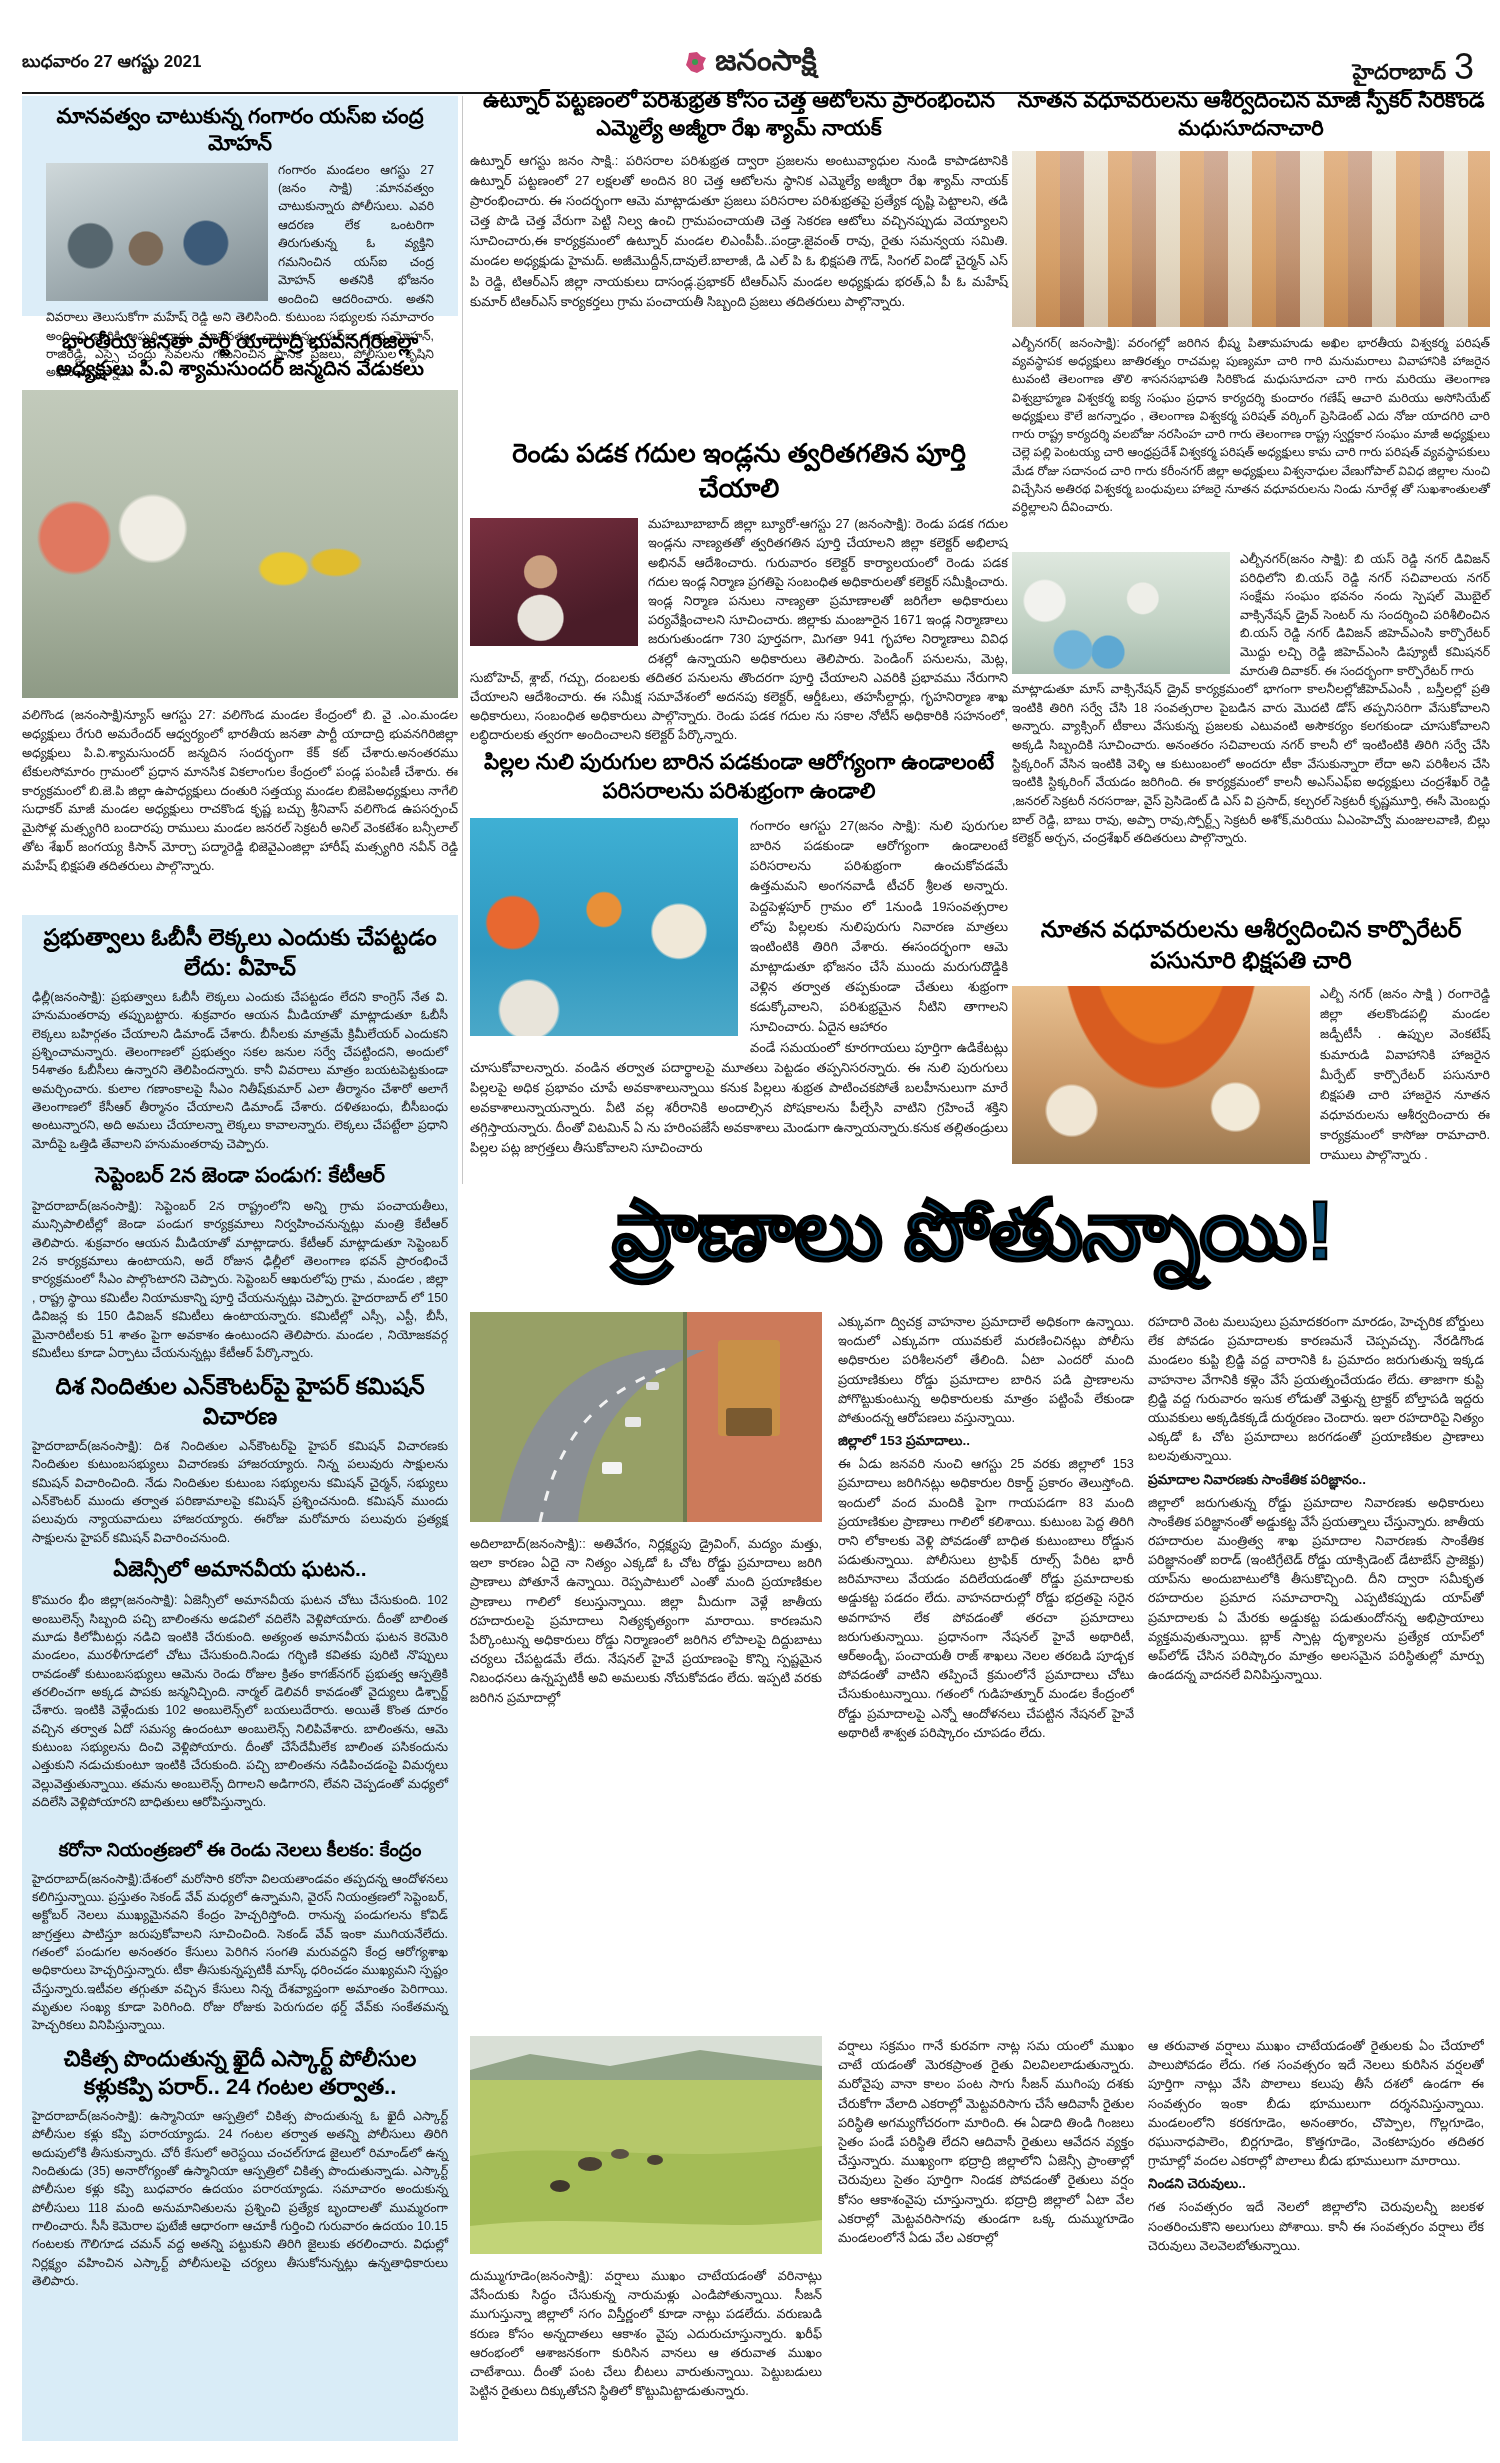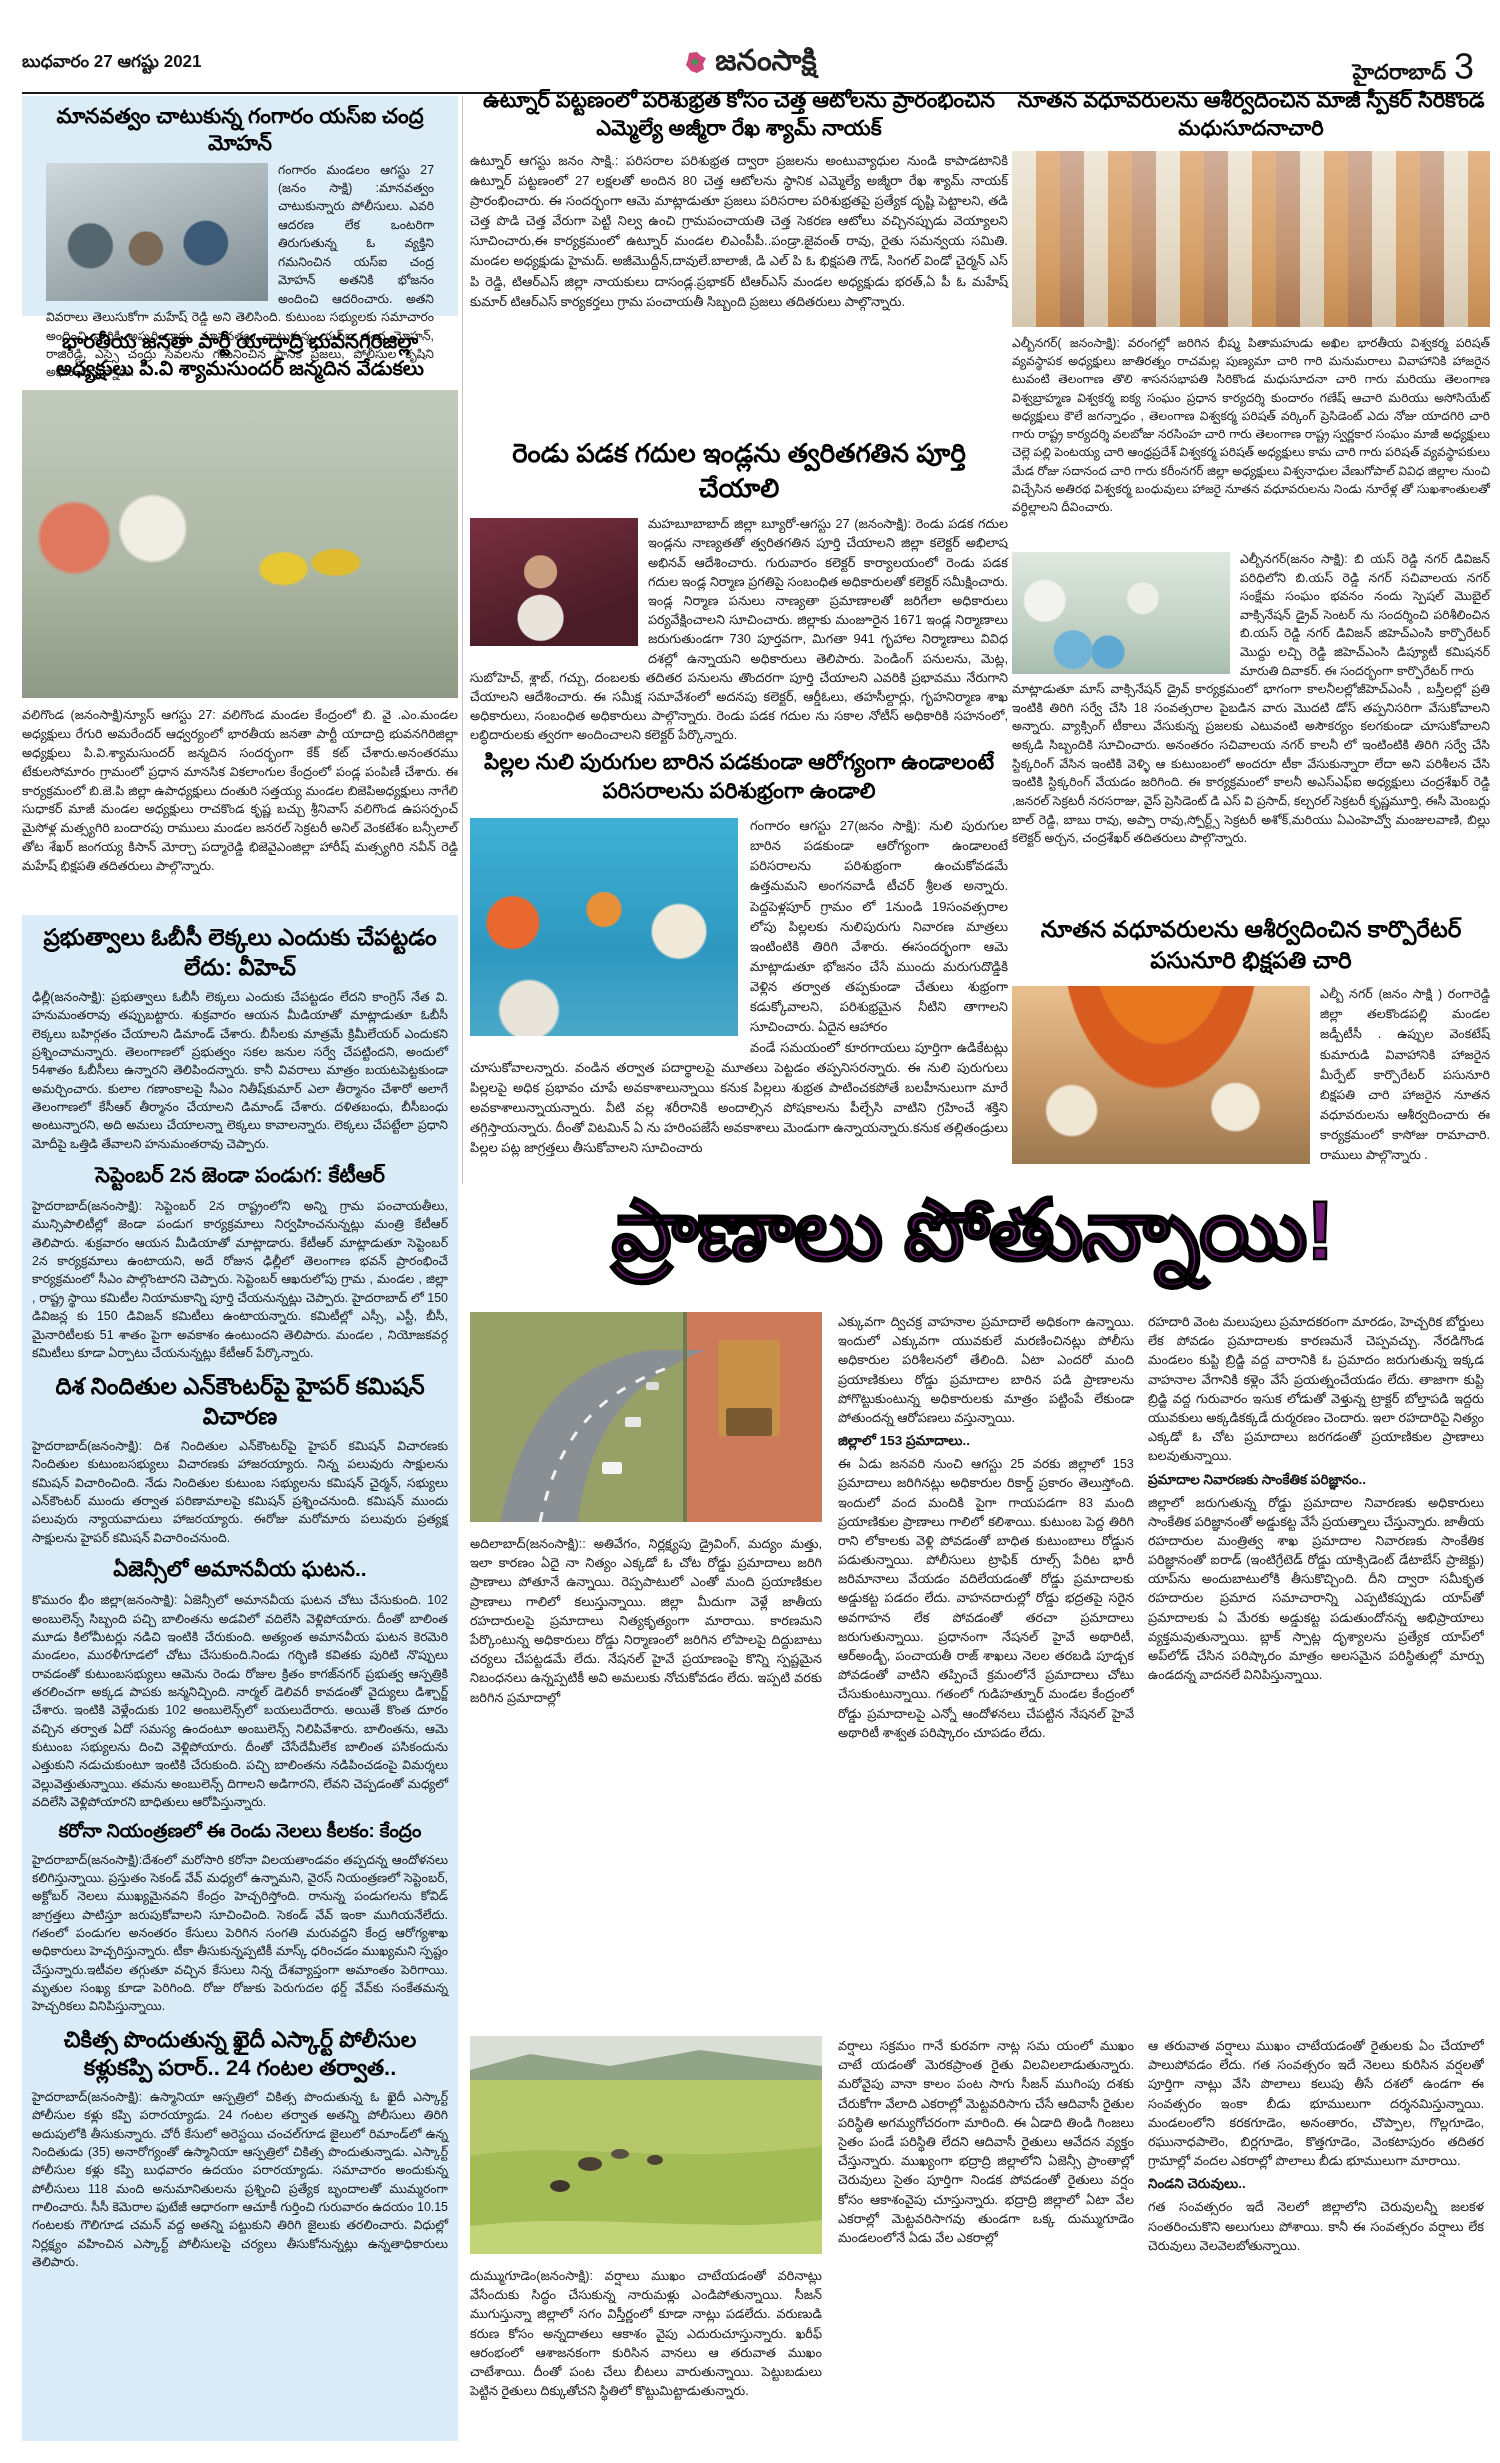--- a/index.html
+++ b/index.html
@@ -53,21 +53,21 @@
      radial-gradient(circle at 42% 42%,#caa080 0 13%,transparent 14%),
      radial-gradient(circle at 42% 78%,#e8e4dc 0 16%,transparent 17%),
      linear-gradient(160deg,#7a3040 0%,#4a1c28 75%);}
   .ph-worm{background:
      radial-gradient(circle at 16% 48%,#e86830 0 10%,transparent 11%),
      radial-gradient(circle at 50% 42%,#e89038 0 9%,transparent 10%),
      radial-gradient(circle at 78% 52%,#f0e8d8 0 11%,transparent 12%),
      radial-gradient(circle at 22% 88%,#e8e4da 0 10%,transparent 11%),
      linear-gradient(180deg,#3fb0d4 0%,#2f98c0 60%,#4aa8c8 100%);}
   
-  .mega{font-weight:900;text-align:center;color:#701a75;
+  .mega{font-weight:900;text-align:center;color:#0c4a6e;
         -webkit-text-stroke:2.5px #000;letter-spacing:-1px;}
 </style>
 </head>
 <body>
 
 <div id="page">
 
   <div class="abs" id="hdr-date">బుధవారం 27 ఆగష్టు 2021</div>
   <div class="abs" id="masthead">
     <span class="logo">
@@ -105,21 +105,21 @@
       <div class="bd" style="font-size:12.4px;line-height:1.48;margin-top:5px;">హైదరాబాద్(జనంసాక్షి): సెప్టెంబర్ 2న రాష్ట్రంలోని అన్ని గ్రామ పంచాయతీలు, మున్సిపాలిటీల్లో జెండా పండుగ కార్యక్రమాలు నిర్వహించనున్నట్లు మంత్రి కేటీఆర్ తెలిపారు. శుక్రవారం ఆయన మీడియాతో మాట్లాడారు. కేటీఆర్ మాట్లాడుతూ సెప్టెంబర్ 2న కార్యక్రమాలు ఉంటాయని, అదే రోజున ఢిల్లీలో తెలంగాణ భవన్ ప్రారంభించే కార్యక్రమంలో సీఎం పాల్గొంటారని చెప్పారు. సెప్టెంబర్ ఆఖరులోపు గ్రామ , మండల , జిల్లా , రాష్ట్ర స్థాయి కమిటీల నియామకాన్ని పూర్తి చేయనున్నట్లు చెప్పారు. హైదరాబాద్ లో 150 డివిజన్ల కు 150 డివిజన్ కమిటీలు ఉంటాయన్నారు. కమిటీల్లో ఎస్సీ, ఎస్టీ, బీసీ, మైనారిటీలకు 51 శాతం పైగా అవకాశం ఉంటుందని తెలిపారు. మండల , నియోజకవర్గ కమిటీలు కూడా ఏర్పాటు చేయనున్నట్లు కేటీఆర్ పేర్కొన్నారు.</div>
     </div>
     <div style="margin-top:10px;">
       <div class="hl" style="font-size:23px;line-height:1.3;">దిశ నిందితుల ఎన్‌కౌంటర్‌పై హైపర్ కమిషన్ విచారణ</div>
       <div class="bd" style="font-size:12.4px;line-height:1.48;margin-top:5px;">హైదరాబాద్(జనంసాక్షి): దిశ నిందితుల ఎన్‌కౌంటర్‌పై హైపర్ కమిషన్ విచారణకు నిందితుల కుటుంబసభ్యులు విచారణకు హాజరయ్యారు. నిన్న పలువురు సాక్షులను కమిషన్ విచారించింది. నేడు నిందితుల కుటుంబ సభ్యులను కమిషన్ చైర్మన్, సభ్యులు ఎన్‌కౌంటర్ ముందు తర్వాత పరిణామాలపై కమిషన్ ప్రశ్నించనుంది. కమిషన్ ముందు పలువురు న్యాయవాదులు హాజరయ్యారు. ఈరోజు మరోమారు పలువురు ప్రత్యక్ష సాక్షులను హైపర్ కమిషన్ విచారించనుంది.</div>
     </div>
     <div style="margin-top:10px;">
       <div class="hl" style="font-size:21px;">ఏజెన్సీలో అమానవీయ ఘటన..</div>
       <div class="bd" style="font-size:12.4px;line-height:1.48;margin-top:5px;">కొమురం భీం జిల్లా(జనంసాక్షి): ఏజెన్సీలో అమానవీయ ఘటన చోటు చేసుకుంది. 102 అంబులెన్స్ సిబ్బంది పచ్చి బాలింతను అడవిలో వదిలేసి వెళ్లిపోయారు. దీంతో బాలింత మూడు కిలోమీటర్లు నడిచి ఇంటికి చేరుకుంది. అత్యంత అమానవీయ ఘటన కెరమెరి మండలం, మురళీగూడలో చోటు చేసుకుంది.నిండు గర్భిణి కవితకు పురిటి నొప్పులు రావడంతో కుటుంబసభ్యులు ఆమెను రెండు రోజుల క్రితం కాగజ్‌నగర్ ప్రభుత్వ ఆస్పత్రికి తరలించగా అక్కడ పాపకు జన్మనిచ్చింది. నార్మల్ డెలివరీ కావడంతో వైద్యులు డిశ్చార్జ్ చేశారు. ఇంటికి వెళ్లేందుకు 102 అంబులెన్స్‌లో బయలుదేరారు. అయితే కొంత దూరం వచ్చిన తర్వాత ఏదో సమస్య ఉందంటూ అంబులెన్స్ నిలిపివేశారు. బాలింతను, ఆమె కుటుంబ సభ్యులను దించి వెళ్లిపోయారు. దీంతో చేసేదేమీలేక బాలింత పసికందును ఎత్తుకుని నడుచుకుంటూ ఇంటికి చేరుకుంది. పచ్చి బాలింతను నడిపించడంపై విమర్శలు వెల్లువెత్తుతున్నాయి. తమను అంబులెన్స్ దిగాలని అడిగారని, లేవని చెప్పడంతో మధ్యలో వదిలేసి వెళ్లిపోయారని బాధితులు ఆరోపిస్తున్నారు.</div>
     </div>
-    <div style="margin-top:8px;">
+    <div style="margin-top:27px;">
       <div class="hl" style="font-size:18.5px;">కరోనా నియంత్రణలో ఈ రెండు నెలలు కీలకం: కేంద్రం</div>
       <div class="bd" style="font-size:12.4px;line-height:1.48;margin-top:5px;">హైదరాబాద్(జనంసాక్షి):దేశంలో మరోసారి కరోనా విలయతాండవం తప్పదన్న ఆందోళనలు కలిగిస్తున్నాయి. ప్రస్తుతం సెకండ్ వేవ్ మధ్యలో ఉన్నామని, వైరస్ నియంత్రణలో సెప్టెంబర్, అక్టోబర్ నెలలు ముఖ్యమైనవని కేంద్రం హెచ్చరిస్తోంది. రానున్న పండుగలను కోవిడ్ జాగ్రత్తలు పాటిస్తూ జరుపుకోవాలని సూచించింది. సెకండ్ వేవ్ ఇంకా ముగియనేలేదు. గతంలో పండుగల అనంతరం కేసులు పెరిగిన సంగతి మరువద్దని కేంద్ర ఆరోగ్యశాఖ అధికారులు హెచ్చరిస్తున్నారు. టీకా తీసుకున్నప్పటికీ మాస్క్ ధరించడం ముఖ్యమని స్పష్టం చేస్తున్నారు.ఇటీవల తగ్గుతూ వచ్చిన కేసులు నిన్న దేశవ్యాప్తంగా అమాంతం పెరిగాయి. మృతుల సంఖ్య కూడా పెరిగింది. రోజు రోజుకు పెరుగుదల థర్డ్ వేవ్‌కు సంకేతమన్న హెచ్చరికలు వినిపిస్తున్నాయి.</div>
     </div>
     <div style="margin-top:10px;">
       <div class="hl" style="font-size:22px;line-height:1.3;">చికిత్స పొందుతున్న ఖైదీ ఎస్కార్ట్ పోలీసుల కళ్లుకప్పి పరార్.. 24 గంటల తర్వాత..</div>
       <div class="bd" style="font-size:12.4px;line-height:1.48;margin-top:5px;">హైదరాబాద్(జనంసాక్షి): ఉస్మానియా ఆస్పత్రిలో చికిత్స పొందుతున్న ఓ ఖైదీ ఎస్కార్ట్ పోలీసుల కళ్లు కప్పి పరారయ్యాడు. 24 గంటల తర్వాత అతన్ని పోలీసులు తిరిగి అదుపులోకి తీసుకున్నారు. చోరీ కేసులో అరెస్టయి చంచల్‌గూడ జైలులో రిమాండ్‌లో ఉన్న నిందితుడు (35) అనారోగ్యంతో ఉస్మానియా ఆస్పత్రిలో చికిత్స పొందుతున్నాడు. ఎస్కార్ట్ పోలీసుల కళ్లు కప్పి బుధవారం ఉదయం పరారయ్యాడు. సమాచారం అందుకున్న పోలీసులు 118 మంది అనుమానితులను ప్రశ్నించి ప్రత్యేక బృందాలతో ముమ్మరంగా గాలించారు. సీసీ కెమెరాల ఫుటేజీ ఆధారంగా ఆచూకీ గుర్తించి గురువారం ఉదయం 10.15 గంటలకు గౌలిగూడ చమన్ వద్ద అతన్ని పట్టుకుని తిరిగి జైలుకు తరలించారు. విధుల్లో నిర్లక్ష్యం వహించిన ఎస్కార్ట్ పోలీసులపై చర్యలు తీసుకోనున్నట్లు ఉన్నతాధికారులు తెలిపారు.</div>
     </div>
   </section>
 
   <section class="abs" style="left:470px;top:86px;width:538px;height:348px;">

